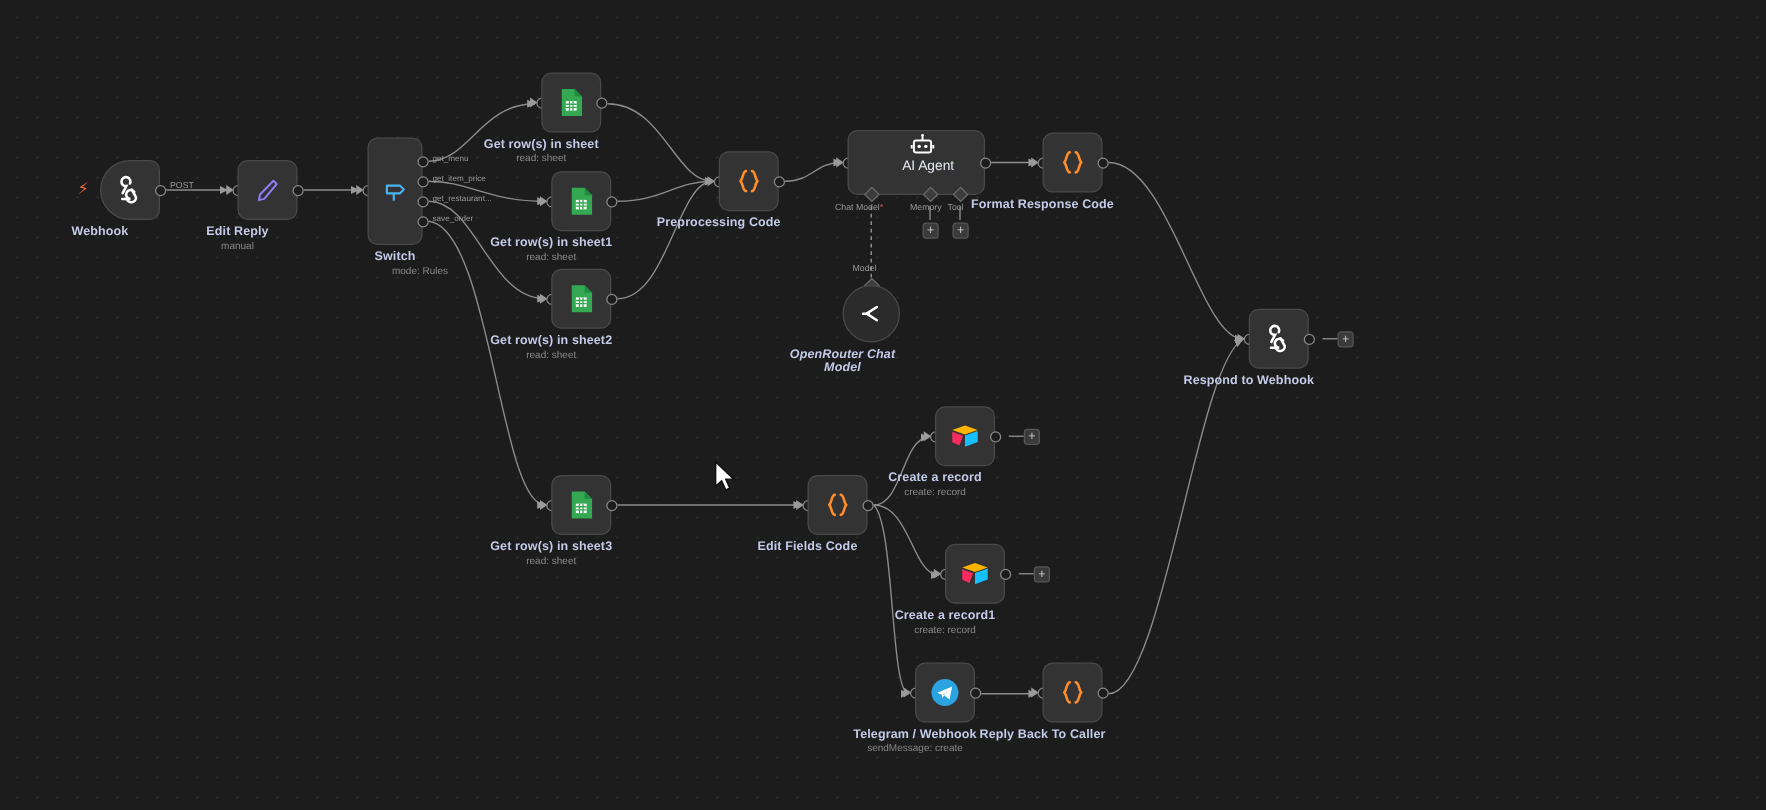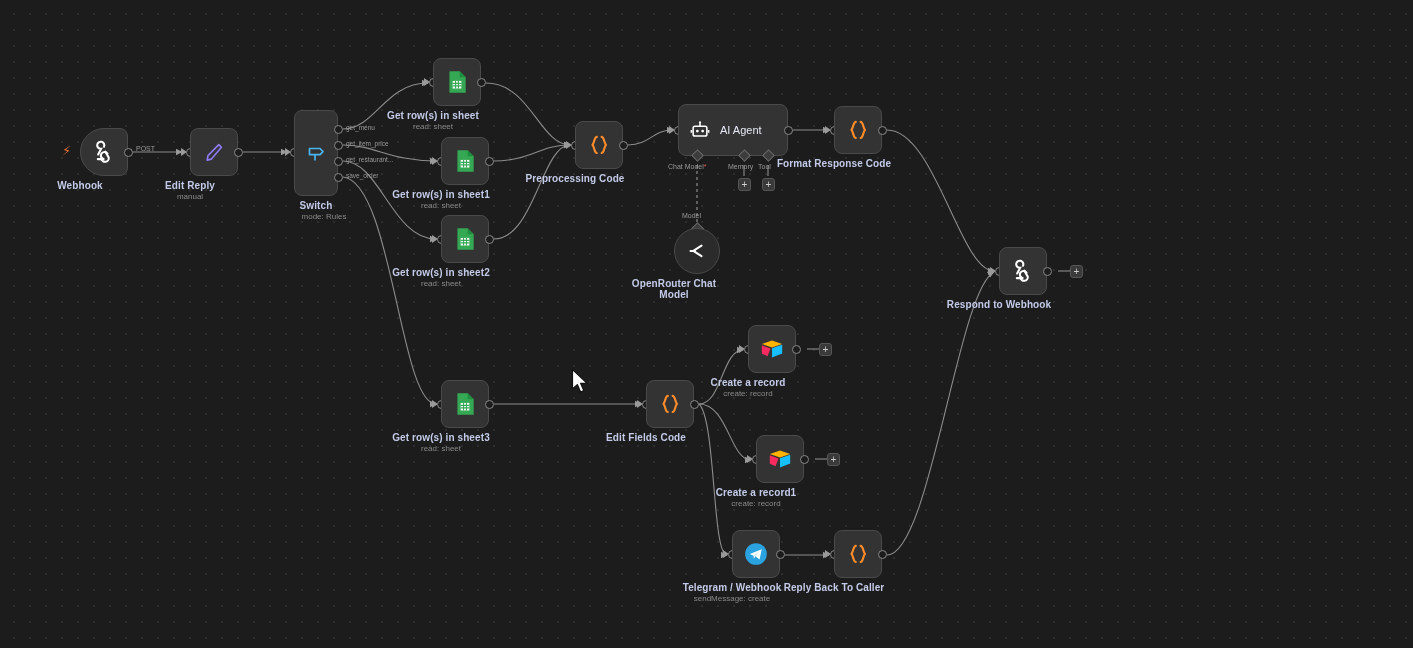--- a/index.html
+++ b/index.html
@@ -18,21 +18,21 @@
   #edges{position:absolute;left:0;top:0;width:1413px;height:648px;pointer-events:none;}
 
   
   .node{position:absolute;}
   .nbox{
     position:absolute;left:0;top:0;
     background:#333333;
     border:1px solid #4a4a4a;
     border-radius:8px;
     box-sizing:border-box;
-    display:flex;align-items:center;justify-content:center;
+    display:flex;align-items:center;justify-content:center;flex-direction:column;
   }
   .nbox.sq{width:48px;height:48px;}
   .nbox.webhook{width:48px;height:48px;border-radius:24px 8px 8px 24px;}
   .nbox.tall{width:44px;height:86px;border-radius:8px;}
   .nbox.agent{width:110px;height:52px;border-radius:8px;justify-content:flex-start;padding-left:10px;}
   .nbox.circ{width:46px;height:46px;border-radius:50%;background:#2b2b2b;border:1px solid #4a4a4a;}
 
   .nlabel{
     position:absolute;left:50%;transform:translateX(-50%);
     white-space:nowrap;color:#c3cbe8;
@@ -181,21 +181,21 @@
     </div>
     <div class="port" style="left:40px;top:14.5px;"></div>
     <div class="portlabel" style="left:52px;top:14px;">get_menu</div>
     <div class="port" style="left:40px;top:30.5px;"></div>
     <div class="portlabel" style="left:52px;top:30px;">get_item_price</div>
     <div class="port" style="left:40px;top:46.5px;"></div>
     <div class="portlabel" style="left:52px;top:46px;">get_restaurant...</div>
     <div class="port" style="left:40px;top:62.5px;"></div>
     <div class="portlabel" style="left:52px;top:62px;">save_order</div>
     <div class="nlabel" style="top:90px;left:22px;">Switch</div>
-    <div class="nsub" style="top:102px;left:12px;padding-left:36px;">mode: Rules</div>
+    <div class="nsub" style="top:102px;left:24px;padding-left:36px;">mode: Rules</div>
   </div>
 
   <div class="node" style="left:433px;top:58px;">
     <div class="arrowin" style="left:-9px;top:20px;"></div>
     <div class="port" style="left:-4.5px;top:19.5px;"></div>
     <div class="nbox sq">
       <svg class="icon" width="26" height="26" viewBox="0 0 24 24">
         <path d="M5 2 H14.5 L20 7.5 V22 H5 Z" fill="#34a853"></path>
         <path d="M14.5 2 L20 7.5 H14.5 Z" fill="#1e8e3e"></path>
         <rect x="8" y="11" width="8" height="7" fill="#ffffff"></rect>
@@ -297,21 +297,21 @@
     <div class="sublabel" style="left:8px;top:-16px;">Model</div>
     <div class="diamond" style="left:18.5px;top:-4.5px;"></div>
     <div class="nbox circ">
       <svg class="icon" width="24" height="24" viewBox="0 0 24 24">
         <g fill="none" stroke="#ffffff" stroke-width="2" stroke-linecap="round" stroke-linejoin="round">
           <path d="M16.5 6.6 L8.3 11.9 L16.5 17.2"></path>
         </g>
         <path d="M5.5 11.9 H10" stroke="#ffffff" stroke-width="2" stroke-linecap="round"></path>
       </svg>
     </div>
-    <div class="nlabel two" style="top:50px;">OpenRouter Chat Model</div>
+    <div class="nlabel two" style="top:50px;font-style:italic;">OpenRouter Chat Model</div>
   </div>
 
   <div class="node" style="left:834px;top:106px;">
     <div class="arrowin" style="left:-9px;top:20px;"></div>
     <div class="port" style="left:-4.5px;top:19.5px;"></div>
     <div class="nbox sq">
       <svg class="icon" width="26" height="26" viewBox="0 0 24 24">
         <g fill="none" stroke="#ff8c2b" stroke-width="1.9" stroke-linecap="round">
           <path d="M10 4.5 C7.6 4.5 8 9.4 6 11.9 C8 14.4 7.6 19.3 10 19.3"></path>
           <path d="M14.4 4.5 C16.8 4.5 16.4 9.4 18.4 11.9 C16.4 14.4 16.8 19.3 14.4 19.3"></path>

